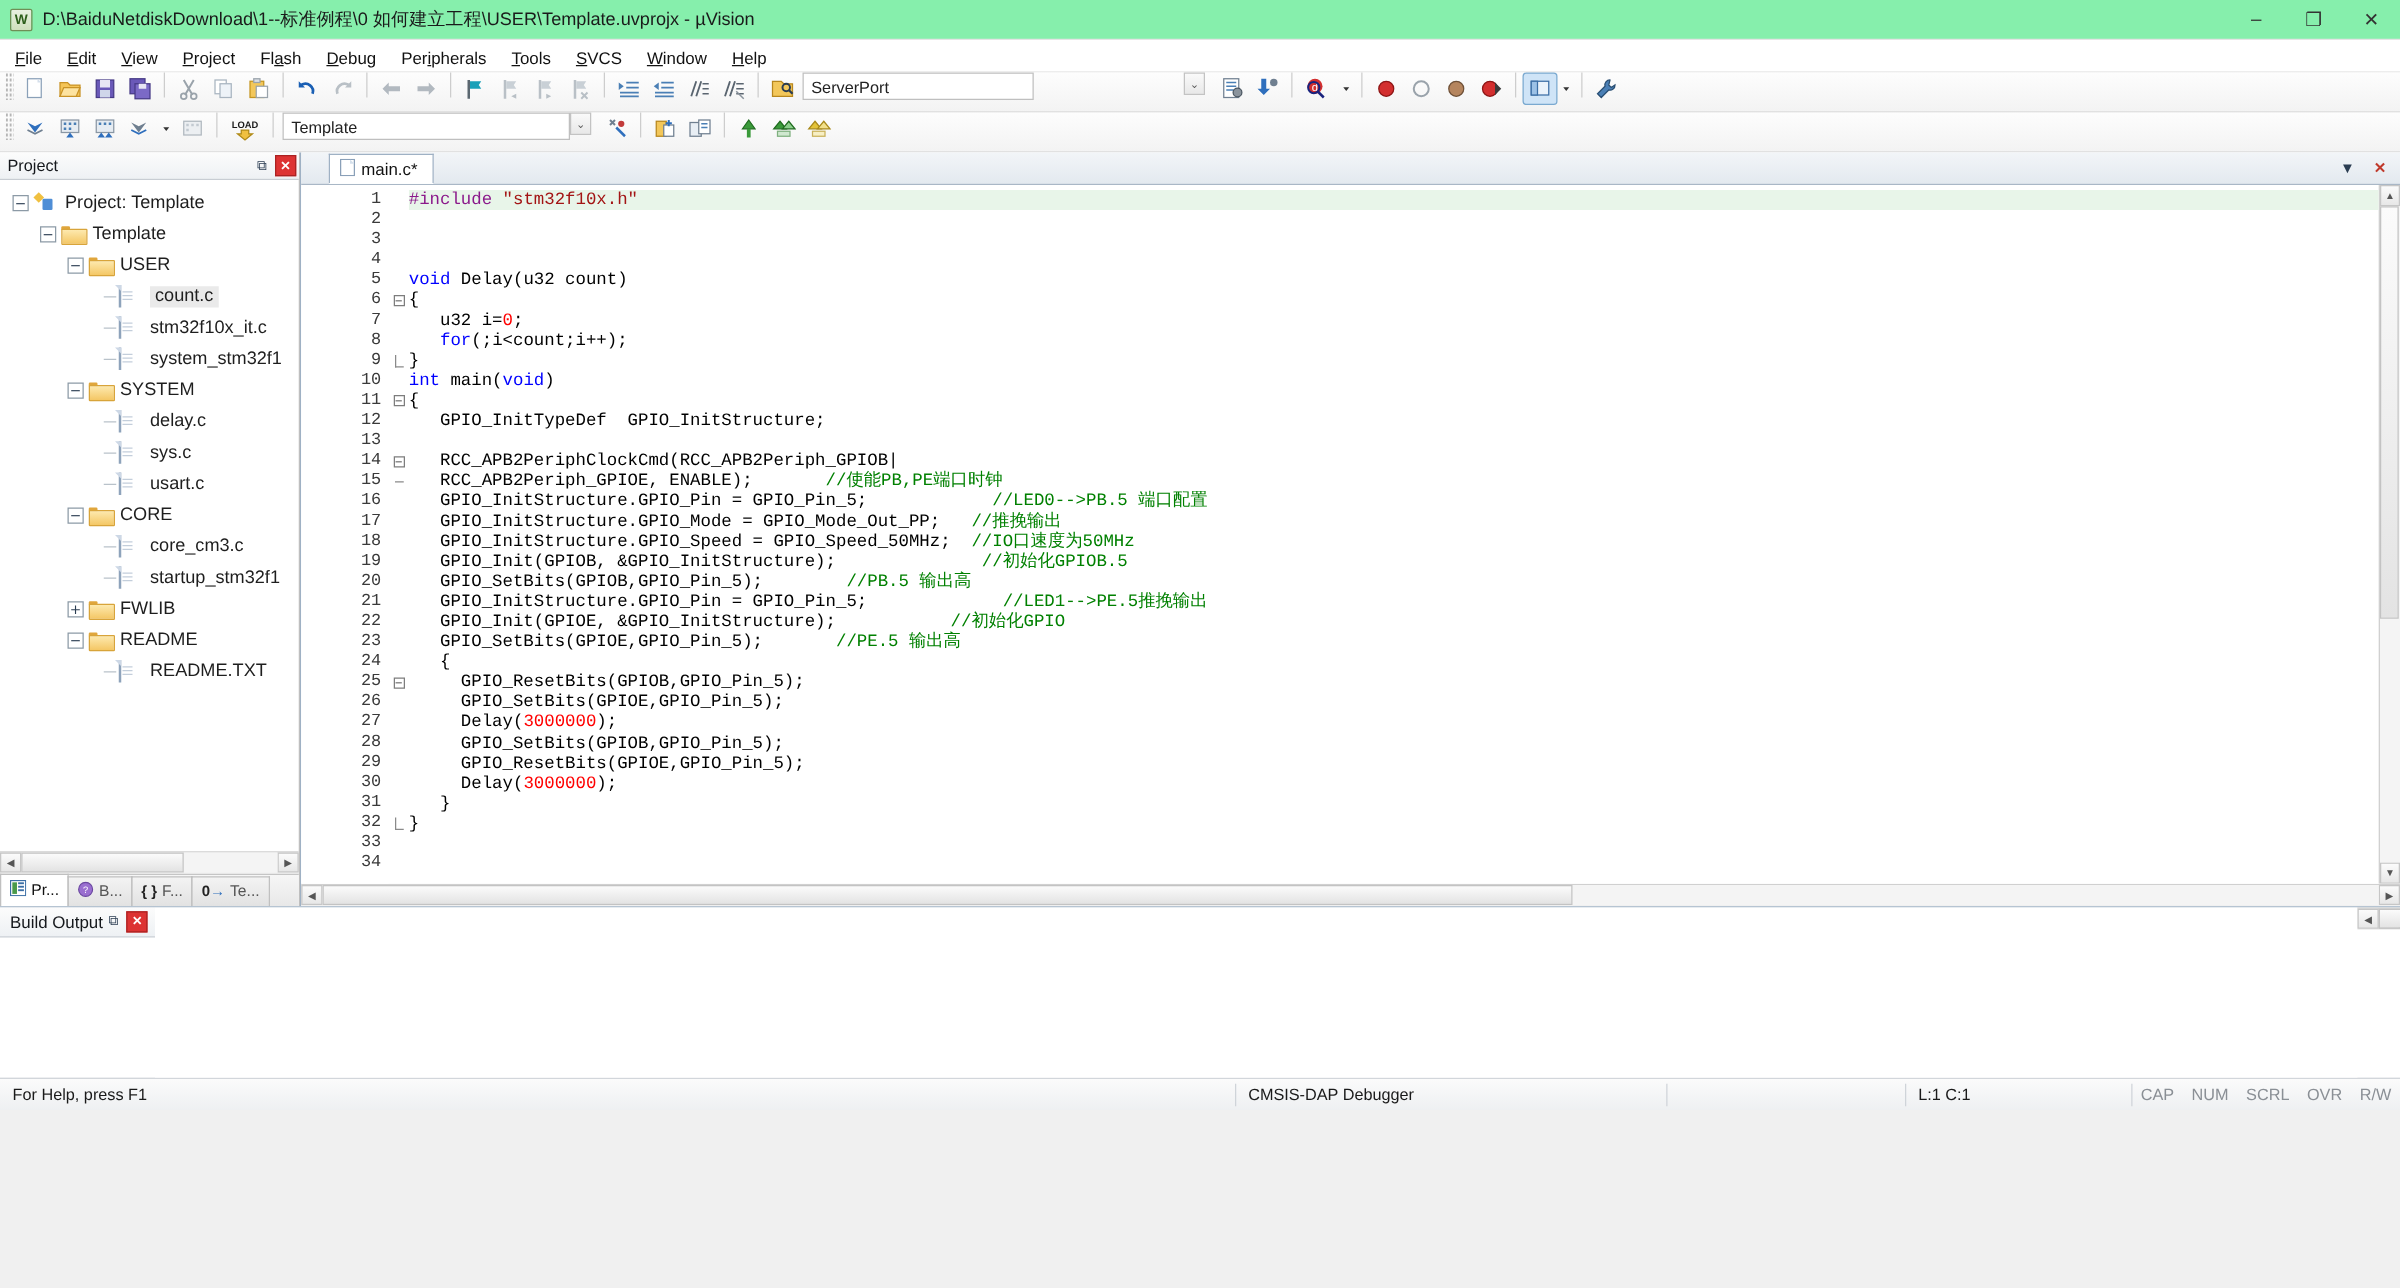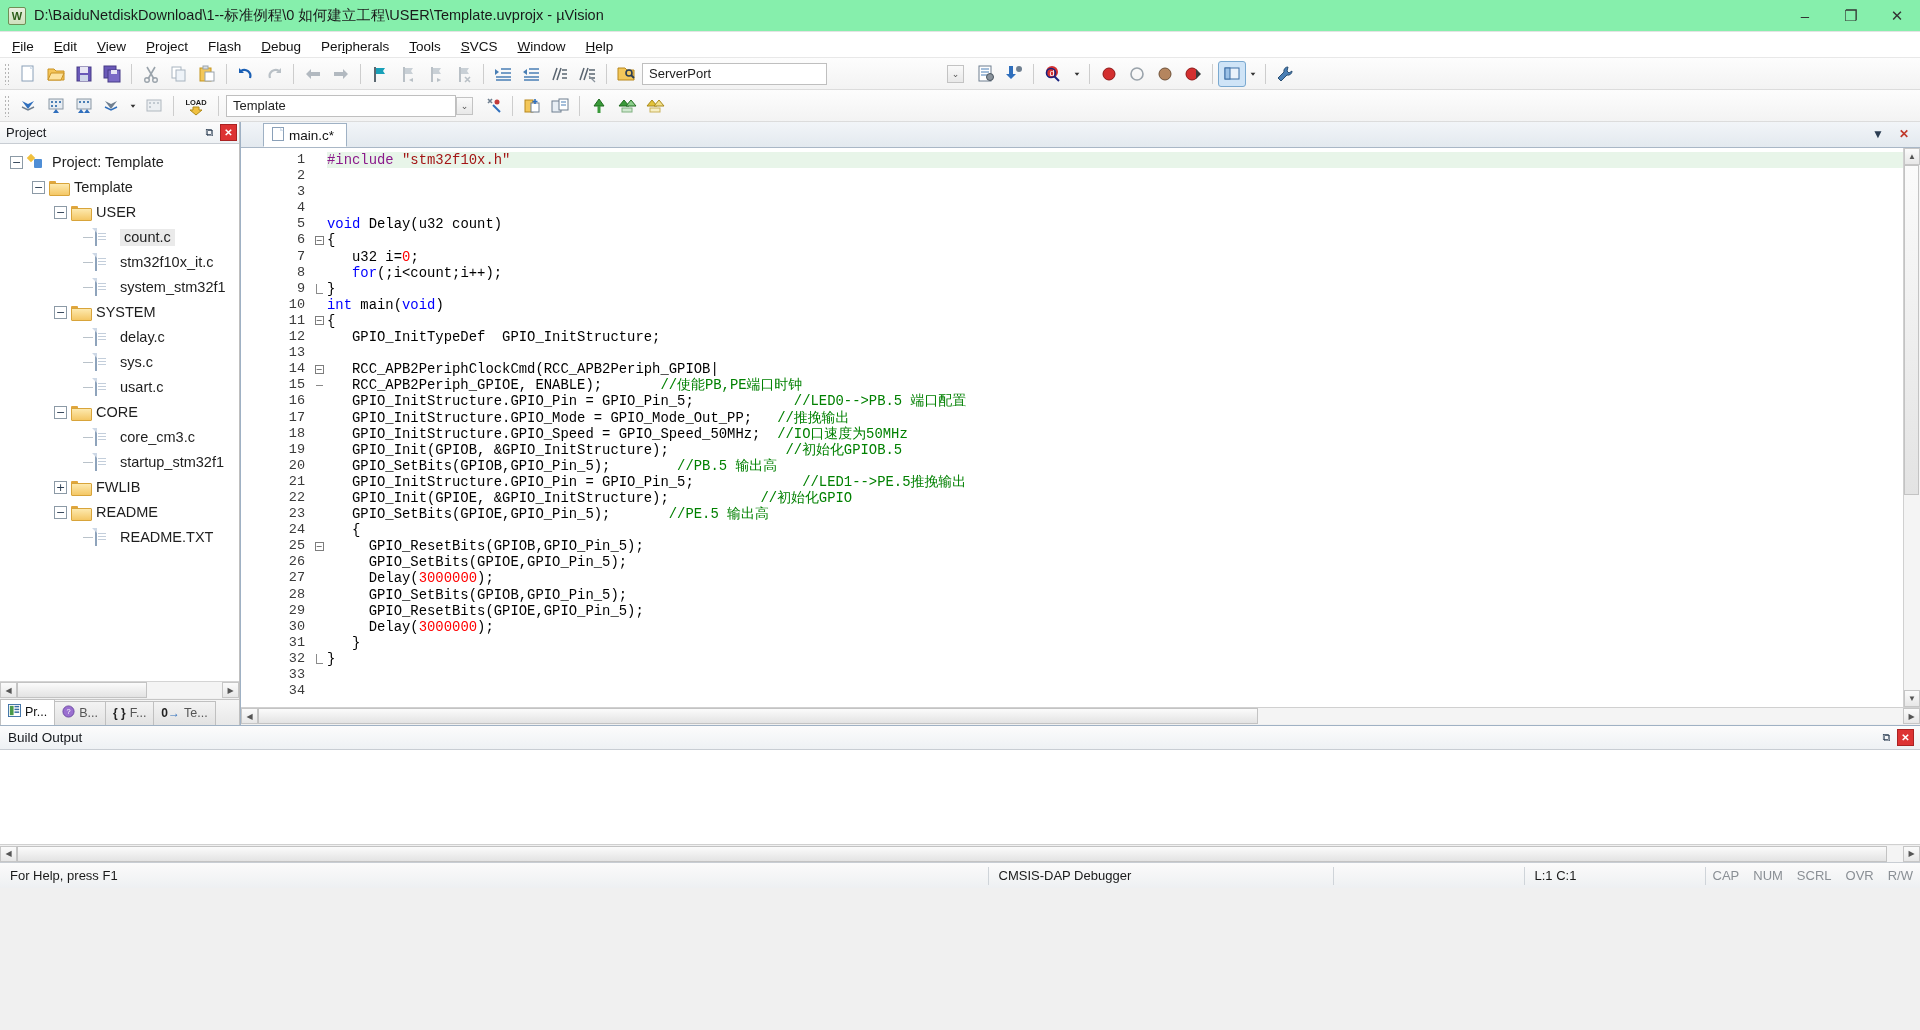--- a/index.html
+++ b/index.html
@@ -33,21 +33,21 @@
   .wb { width: 46px; height: 32px; display:flex; align-items:center; justify-content:center;
         font-size: 15px; color: #333; }
 
   
   #menubar { height: 26px; display: flex; align-items: flex-end; background: #ffffff;
              padding-left: 2px; border-bottom: 1px solid #e8e8e8; }
   .menu-item { padding: 3px 10px; font-size: 13.5px; color: #111; cursor: default; }
   .menu-item u { text-decoration: underline; }
 
   
-  .toolbar { height: 32px; display: flex; align-items: center;
+  .toolbar { height: 32px; display: flex; align-items: flex-start;
              background: linear-gradient(#fdfdfd,#f3f3f3);
              border-bottom: 1px solid #dcdcdc; padding-left: 4px; }
   .grip { width: 7px; height: 22px; margin-right: 3px; flex:0 0 auto;
           background-image: radial-gradient(circle, #b5b5b5 1px, transparent 1px);
           background-size: 3px 4px; }
   .tb-btn { width: 28px; height: 26px; display: flex; align-items: center;
             justify-content: center; border: 1px solid transparent; border-radius: 3px;
             flex: 0 0 auto; }
   .tb-btn.active { background: #cfe4f7; border-color: #7aa9d0; }
   .tb-sep { width: 1px; height: 20px; background: #cdcdcd; margin: 0 5px; flex:0 0 auto; }
@@ -165,21 +165,21 @@
   .vs-arrow { height: 17px; background: linear-gradient(#fbfbfb,#e7e7e7);
               border: 1px solid #c6c6c6; display:flex; align-items:center;
               justify-content:center; font-size: 8px; color:#555; }
   .vs-track { flex: 1; background: #f4f4f4; position: relative; }
   .vs-thumb { position:absolute; left:0; width:15px; background: linear-gradient(#fbfbfb,#e3e3e3);
               border:1px solid #c3c3c3; }
   #editor-hscroll { height: 18px; display: flex; align-items: center; background:#f0f0f0;
                     border-top: 1px solid #d0d0d0; }
 
   
-  #build-panel { height: 168px; display: flex; flex-direction: column;
+  #build-panel { height: 168px; display: flex; flex-direction: row;
                  border-top: 1px solid #9fb1c4; background: #fff; }
   #build-header { height: 24px; display:flex; align-items:center;
                   background: linear-gradient(#fcfcfc,#eef1f4);
                   border-bottom: 1px solid #c8cdd3; padding-left: 8px; font-size: 13.5px; }
   #build-header .bh-title { flex: 1; color: #15181c; }
   #build-body { flex: 1; background: #fff; }
   #build-hscroll { height: 18px; display:flex; align-items:center; background:#f0f0f0;
                    border-top: 1px solid #d0d0d0; }
 
   

